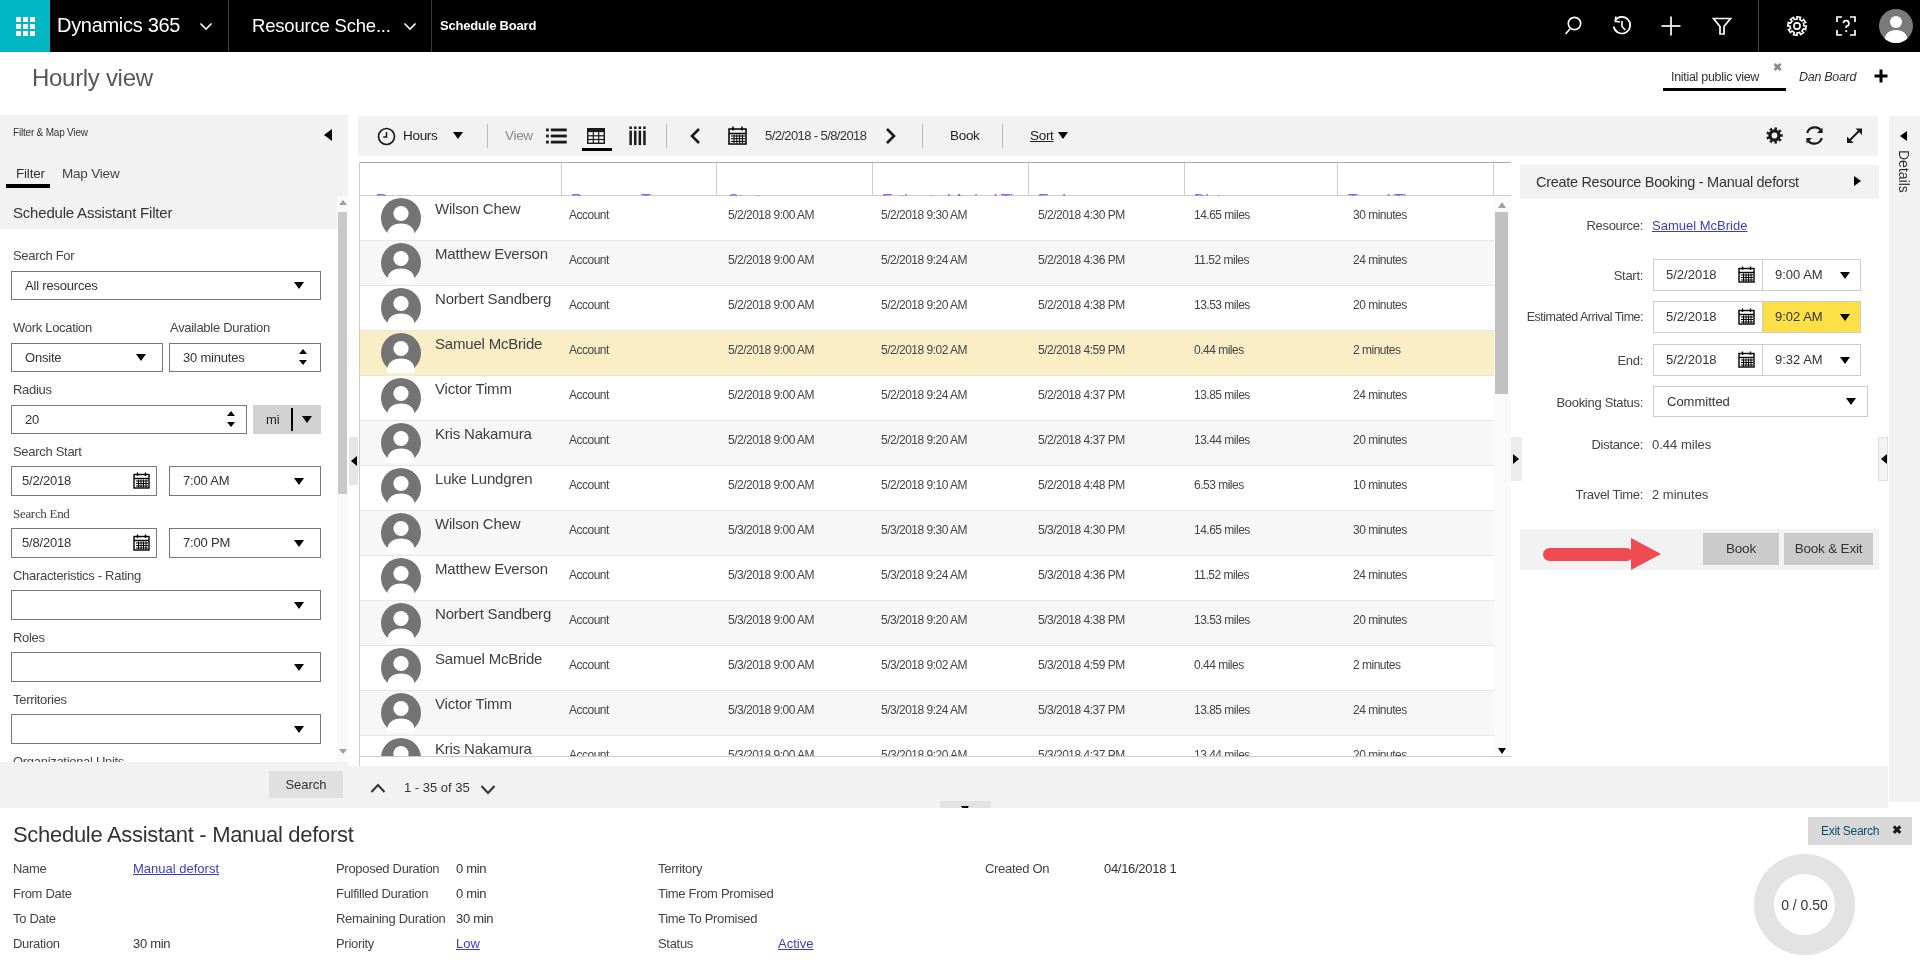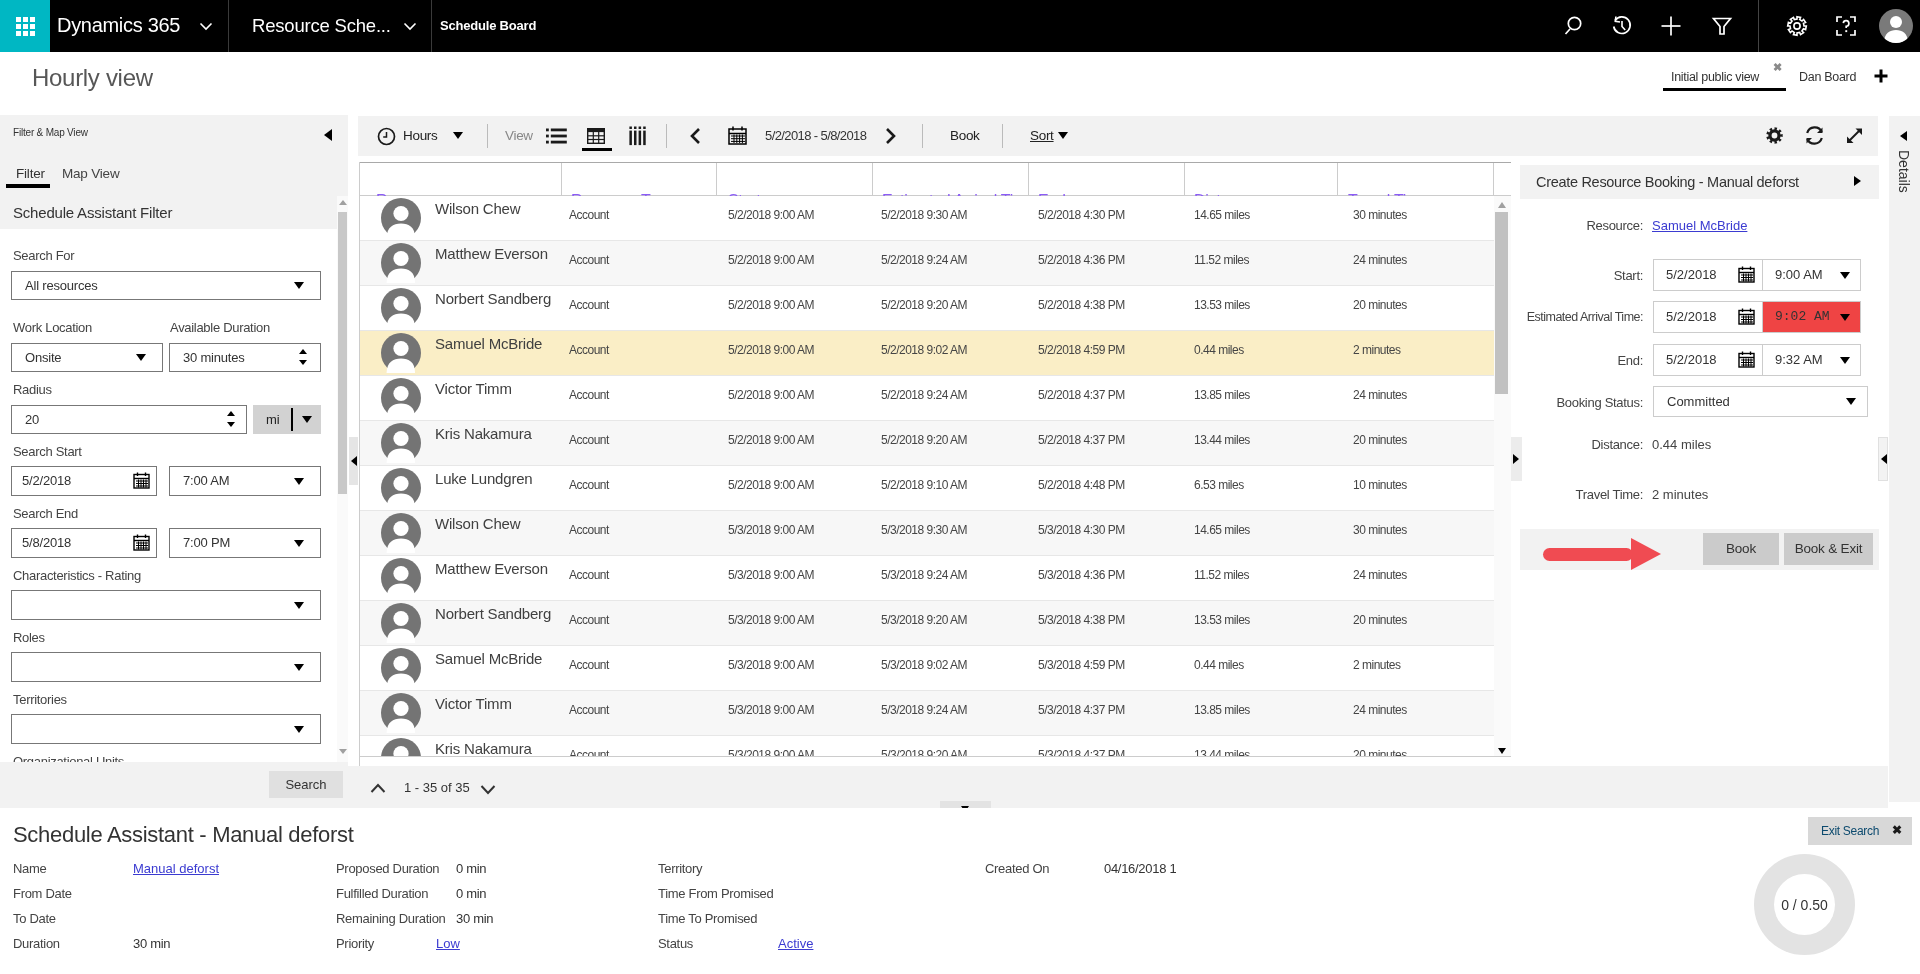--- a/index.html
+++ b/index.html
@@ -87,21 +87,21 @@
   <svg width="34" height="34" viewBox="0 0 34 34">
         <circle cx="17" cy="13" r="6" fill="#fff"></circle>
         <path d="M5 34 C5 24 11 21 17 21 C23 21 29 24 29 34 Z" fill="#fff"></path>
       </svg>
 </div>
 
 <div class="abs" style="left:32px;top:64px;font-size:24px;letter-spacing:-0.3px;color:#575757;">Hourly view</div>
 <div class="abs" style="left:1671px;top:70px;font-size:12.5px;letter-spacing:-0.3px;color:#333;">Initial public view</div>
 <div class="abs" style="left:1773px;top:61px;font-size:11px;color:#8a8a8a;font-weight:bold;">✖</div>
 <div class="abs" style="left:1663px;top:88px;width:123px;height:3px;background:#000;"></div>
-<div class="abs" style="left:1799px;top:70px;font-size:12.5px;letter-spacing:-0.3px;color:#333;">Dan Board</div>
+<div class="abs" style="left:1799px;top:70px;font-size:12.5px;letter-spacing:-0.3px;color:#333;font-style:italic;">Dan Board</div>
 <svg class="abs" style="left:1874px;top:69px;" width="14" height="14" viewBox="0 0 14 14">
       <line x1="7" y1="0.5" x2="7" y2="13.5" stroke="#000" stroke-width="3"></line>
       <line x1="0.5" y1="7" x2="13.5" y2="7" stroke="#000" stroke-width="3"></line>
     </svg>
 
 <div class="abs" id="leftpanel" style="left:0;top:115px;width:348px;height:695px;background:#fff;">
   <div class="abs" style="left:0;top:0;width:348px;height:114px;background:#f2f2f2;"></div>
   <div class="abs" style="left:13px;top:12px;font-size:10px;letter-spacing:-0.2px;color:#333;">Filter &amp; Map View</div>
   <div class="abs" style="left:324px;top:14px;width:0;height:0;border-top:6px solid transparent;border-bottom:6px solid transparent;border-right:8px solid #000;"></div>
   <div class="abs" style="left:16px;top:51px;font-size:13.5px;letter-spacing:-0.2px;color:#333;">Filter</div>
@@ -151,21 +151,21 @@
           <line x1="3" y1="14" x2="15" y2="14"></line>
           <line x1="5.5" y1="7.5" x2="5.5" y2="15.5"></line>
           <line x1="8" y1="7.5" x2="8" y2="15.5"></line>
           <line x1="10.5" y1="7.5" x2="10.5" y2="15.5"></line>
           <line x1="13" y1="7.5" x2="13" y2="15.5"></line>
         </g>
       </svg>
   <div class="box" style="left:169px;top:351px;width:152px;height:30px;line-height:28px;padding-left:13px;">7:00 AM</div>
   <div class="caret" style="left:294px;top:363px;"></div>
 
-  <div class="lbl" style="left:13px;top:391px;">Search End</div>
+  <div class="lbl" style="left:13px;top:391px;font-family:Liberation Serif, serif;">Search End</div>
   <div class="box" style="left:11px;top:413px;width:146px;height:30px;line-height:28px;padding-left:10px;">5/8/2018</div>
   <svg class="abs" style="left:133px;top:419px;" width="18" height="18" viewBox="0 0 18 18">
         <g fill="none" stroke="#000" stroke-width="1.4">
           <rect x="1" y="2.5" width="15" height="13.5"></rect>
           <line x1="1" y1="6.5" x2="16" y2="6.5"></line>
           <line x1="4.5" y1="0.5" x2="4.5" y2="4"></line>
           <line x1="12.5" y1="0.5" x2="12.5" y2="4"></line>
         </g>
         <g stroke="#000" stroke-width="1">
           <line x1="3" y1="9" x2="15" y2="9"></line>
@@ -557,21 +557,21 @@
         <g stroke="#000" stroke-width="1">
           <line x1="3" y1="9" x2="15" y2="9"></line>
           <line x1="3" y1="11.5" x2="15" y2="11.5"></line>
           <line x1="3" y1="14" x2="15" y2="14"></line>
           <line x1="5.5" y1="7.5" x2="5.5" y2="15.5"></line>
           <line x1="8" y1="7.5" x2="8" y2="15.5"></line>
           <line x1="10.5" y1="7.5" x2="10.5" y2="15.5"></line>
           <line x1="13" y1="7.5" x2="13" y2="15.5"></line>
         </g>
       </svg>
-  <div class="abs" style="left:242px;top:136px;width:99px;height:32px;border:1px solid #ccc;box-sizing:border-box;background:#ef4444;font-size:13px;color:#333;line-height:30px;padding-left:12px;font-family:Liberation Mono, monospace;">9:02 AM</div>
+  <div class="abs" style="left:242px;top:136px;width:99px;height:32px;border:1px solid #ccc;box-sizing:border-box;background:#fde047;font-size:13px;color:#333;line-height:30px;padding-left:12px;">9:02 AM</div>
   <div class="caret" style="left:320px;top:149px;"></div>
 
   <div class="lbl" style="left:-27px;top:188px;width:150px;text-align:right;">End:</div>
   <div class="abs" style="left:133px;top:179px;width:110px;height:32px;border:1px solid #ccc;box-sizing:border-box;background:#fff;font-size:13px;color:#333;line-height:30px;padding-left:12px;">5/2/2018</div>
   <svg class="abs" style="left:218px;top:186px;" width="18" height="18" viewBox="0 0 18 18">
         <g fill="none" stroke="#000" stroke-width="1.4">
           <rect x="1" y="2.5" width="15" height="13.5"></rect>
           <line x1="1" y1="6.5" x2="16" y2="6.5"></line>
           <line x1="4.5" y1="0.5" x2="4.5" y2="4"></line>
           <line x1="12.5" y1="0.5" x2="12.5" y2="4"></line>
@@ -629,21 +629,21 @@
   <div class="lbl" style="left:13px;top:128px;">Duration</div>
   <div class="lbl" style="left:133px;top:128px;color:#333;">30 min</div>
 
   <div class="lbl" style="left:336px;top:53px;">Proposed Duration</div>
   <div class="lbl" style="left:456px;top:53px;color:#333;">0 min</div>
   <div class="lbl" style="left:336px;top:78px;">Fulfilled Duration</div>
   <div class="lbl" style="left:456px;top:78px;color:#333;">0 min</div>
   <div class="lbl" style="left:336px;top:103px;">Remaining Duration</div>
   <div class="lbl" style="left:456px;top:103px;color:#333;">30 min</div>
   <div class="lbl" style="left:336px;top:128px;">Priority</div>
-  <div class="abs link" style="left:436px;top:128px;font-size:13px;">Low</div>
+  <div class="abs link" style="left:456px;top:128px;font-size:13px;">Low</div>
 
   <div class="lbl" style="left:658px;top:53px;">Territory</div>
   <div class="lbl" style="left:658px;top:78px;">Time From Promised</div>
   <div class="lbl" style="left:658px;top:103px;">Time To Promised</div>
   <div class="lbl" style="left:658px;top:128px;">Status</div>
   <div class="abs link" style="left:778px;top:128px;font-size:13px;">Active</div>
 
   <div class="lbl" style="left:985px;top:53px;">Created On</div>
   <div class="abs" style="left:1104px;top:53px;width:72px;height:16px;overflow:hidden;font-size:13px;letter-spacing:-0.3px;color:#333;white-space:nowrap;">04/16/2018 1</div>
 

